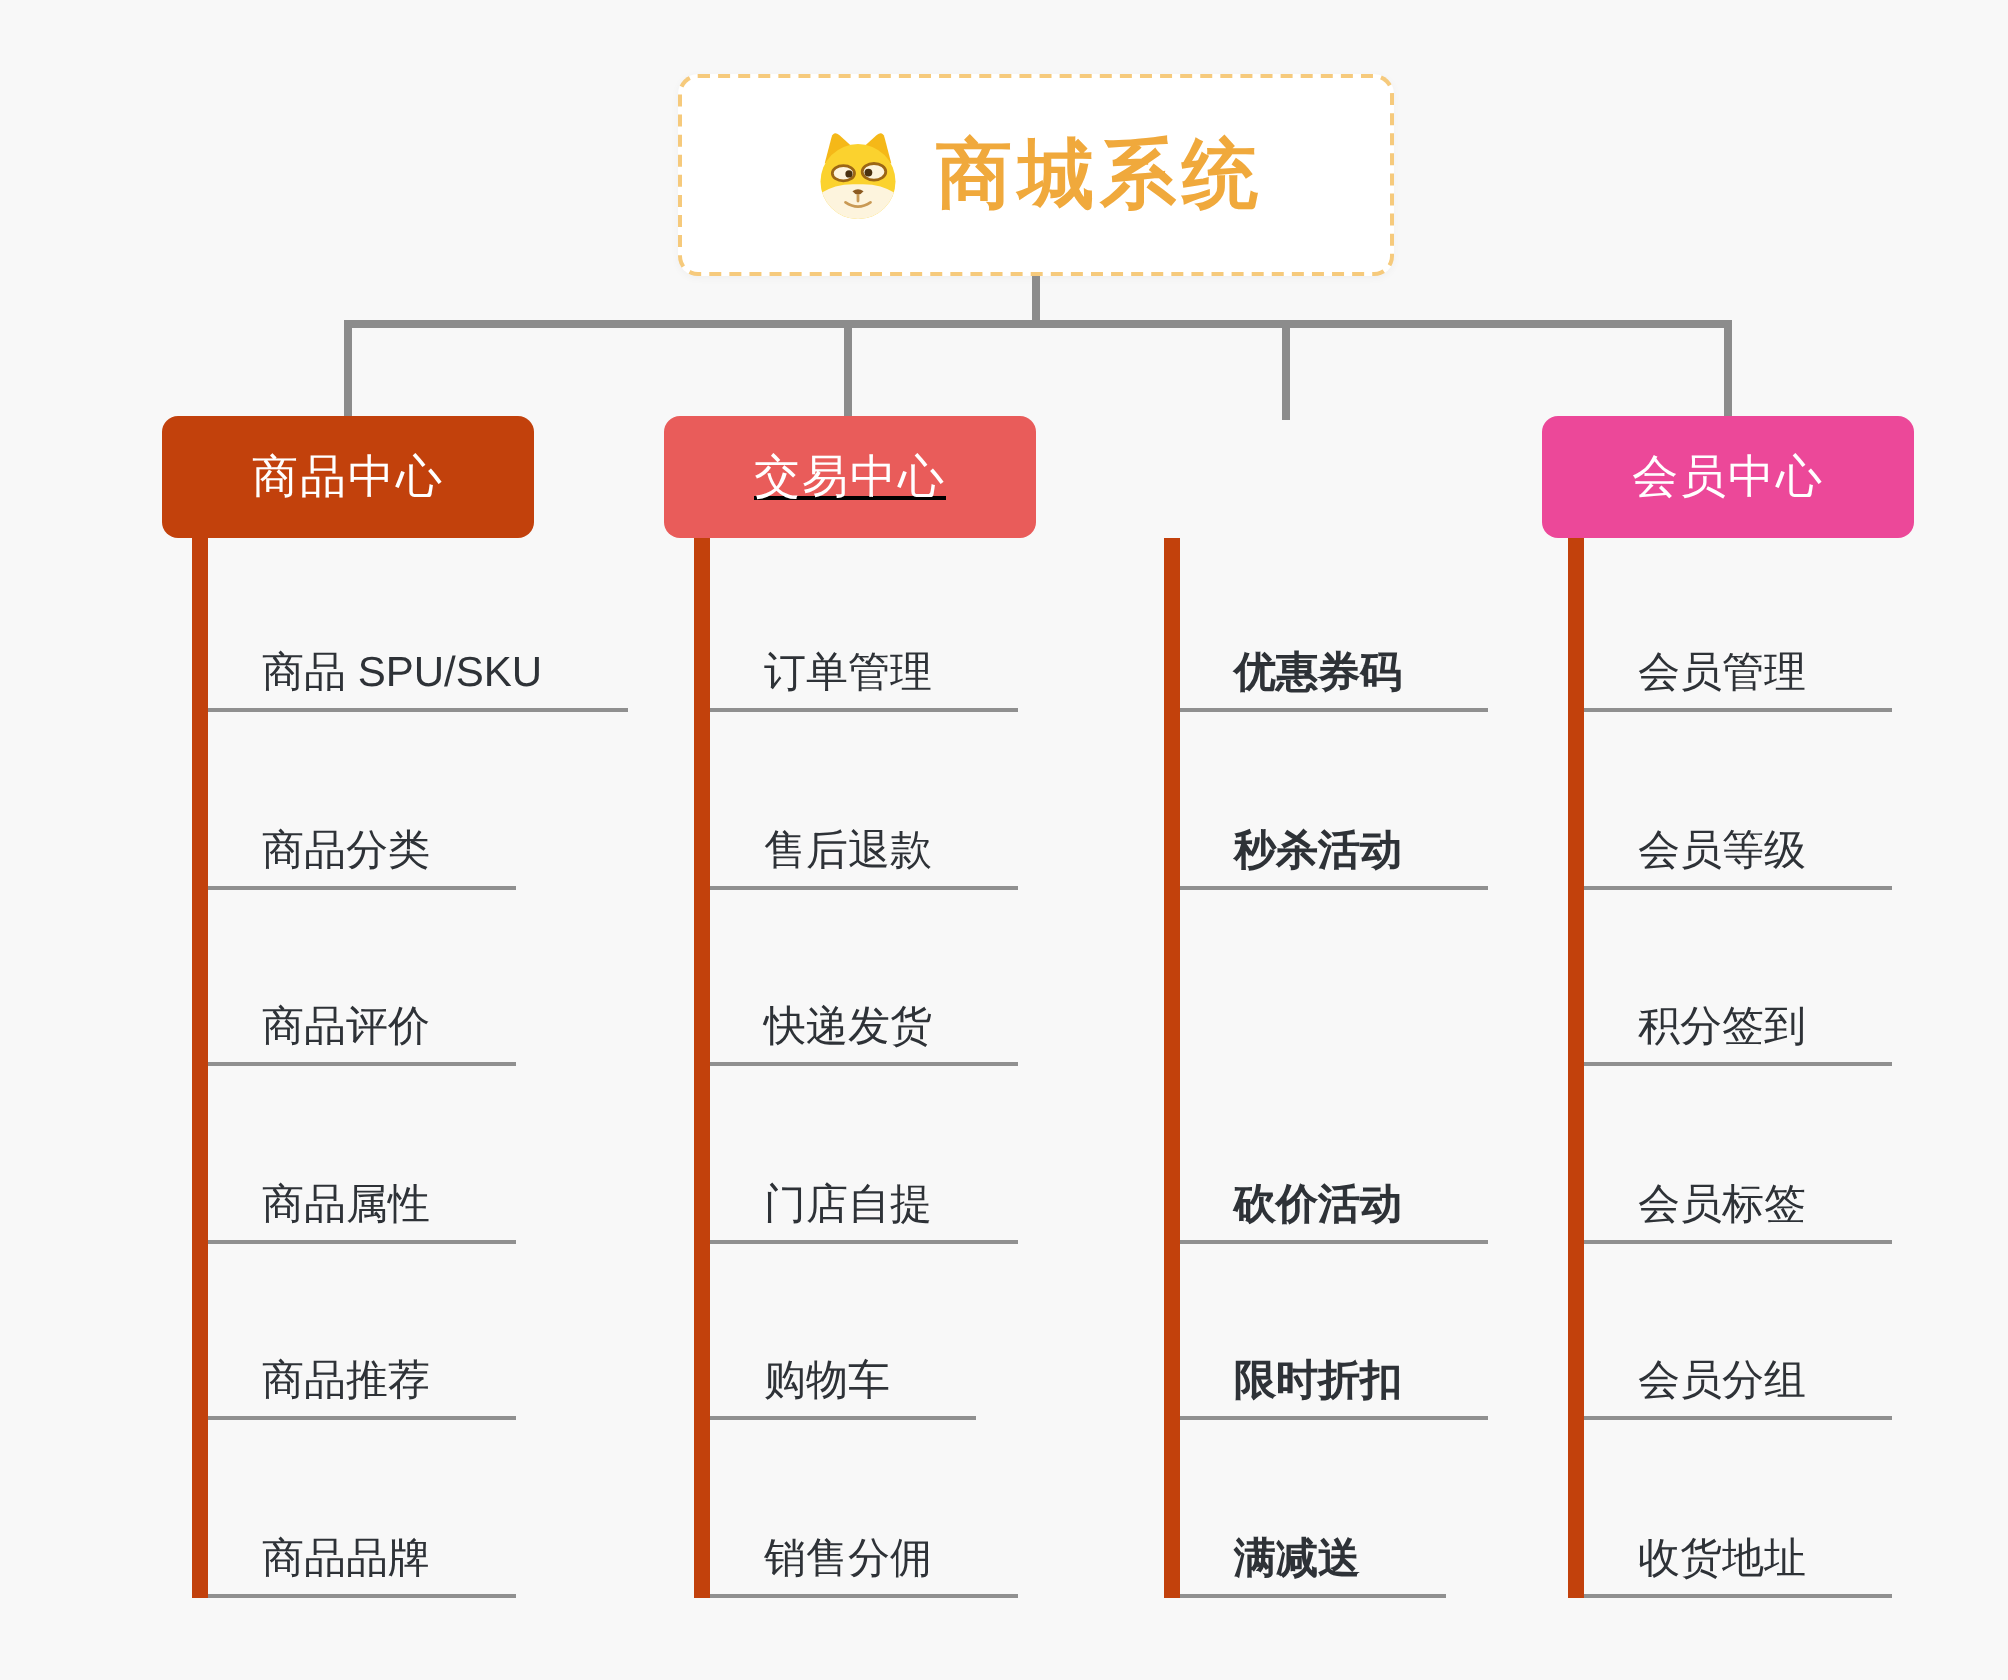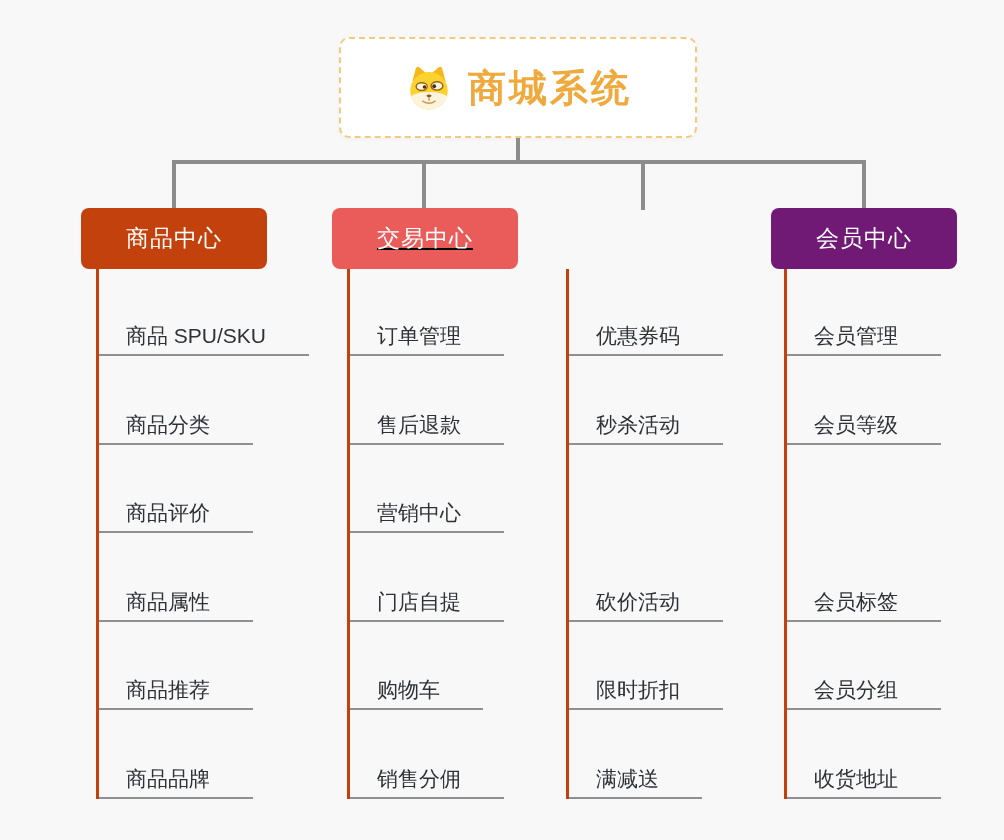--- a/index.html
+++ b/index.html
@@ -63,26 +63,26 @@
   }
   .branch-0{left:57px;}
   .branch-1{left:308px;text-decoration:underline;}
   .branch-2{left:525px;}
   .branch-3{left:747px;}
 
   
   .col{
     position:absolute;top:269px;
     width:250px;height:530px;
-    border-left:3px solid #c2410c;
+    border-left:8px solid #c2410c;
     box-sizing:content-box;
   }
   .col-0{left:72px;}
   .col-1{left:323px;padding-left:28px;}
-  .col-2{left:542px;}
+  .col-2{left:558px;font-weight:bold;}
   .col-3{left:760px;}
 
   .leaf{
     position:absolute;left:0;
     height:40px;
     display:inline-flex;
     align-items:flex-end;
     padding:0 43px 4px 27px;
     border-bottom:2px solid #909090;
     font-size:21px;
@@ -132,51 +132,52 @@
   <div class="line stem stem-1"></div>
   <div class="line stem stem-2"></div>
   <div class="line stem stem-3"></div>
 
   <div class="branch branch-0" style="background: #c2410c;">
     <span>商品中心</span>
   </div>
   <div class="branch branch-1" style="background: rgb(233, 92, 90);">
     <span>交易中心</span>
   </div>
-  <div class="branch branch-3" style="background: #701a75;">
+  <div class="branch branch-3" style="background: #ec4899;">
     <span>会员中心</span>
   </div>
 
   <div class="col col-0">
     <div class="leaf l0">商品 SPU/SKU</div>
     <div class="leaf l1">商品分类</div>
     <div class="leaf l2">商品评价</div>
     <div class="leaf l3">商品属性</div>
     <div class="leaf l4">商品推荐</div>
     <div class="leaf l5">商品品牌</div>
   </div>
 
   <div class="col col-1">
     <div class="leaf l0">订单管理</div>
     <div class="leaf l1">售后退款</div>
-    <div class="leaf l2">营销中心</div>
+    <div class="leaf l2">快递发货</div>
     <div class="leaf l3">门店自提</div>
     <div class="leaf l5">销售分佣</div>
     <div class="leaf l4">购物车</div>
   </div>
 
   <div class="col col-2">
     <div class="leaf l0">优惠券码</div>
     <div class="leaf l1">秒杀活动</div>
     <div class="leaf l3">砍价活动</div>
     <div class="leaf l4">限时折扣</div>
     <div class="leaf l5">满减送</div>
   </div>
 
   <div class="col col-3">
     <div class="leaf l0">会员管理</div>
     <div class="leaf l1">会员等级</div>
+    <div class="leaf l2">积分签到</div>
     <div class="leaf l3">会员标签</div>
     <div class="leaf l4">会员分组</div>
     <div class="leaf l5">收货地址</div>
   </div>
 
 </div>
 
 </body></html>

